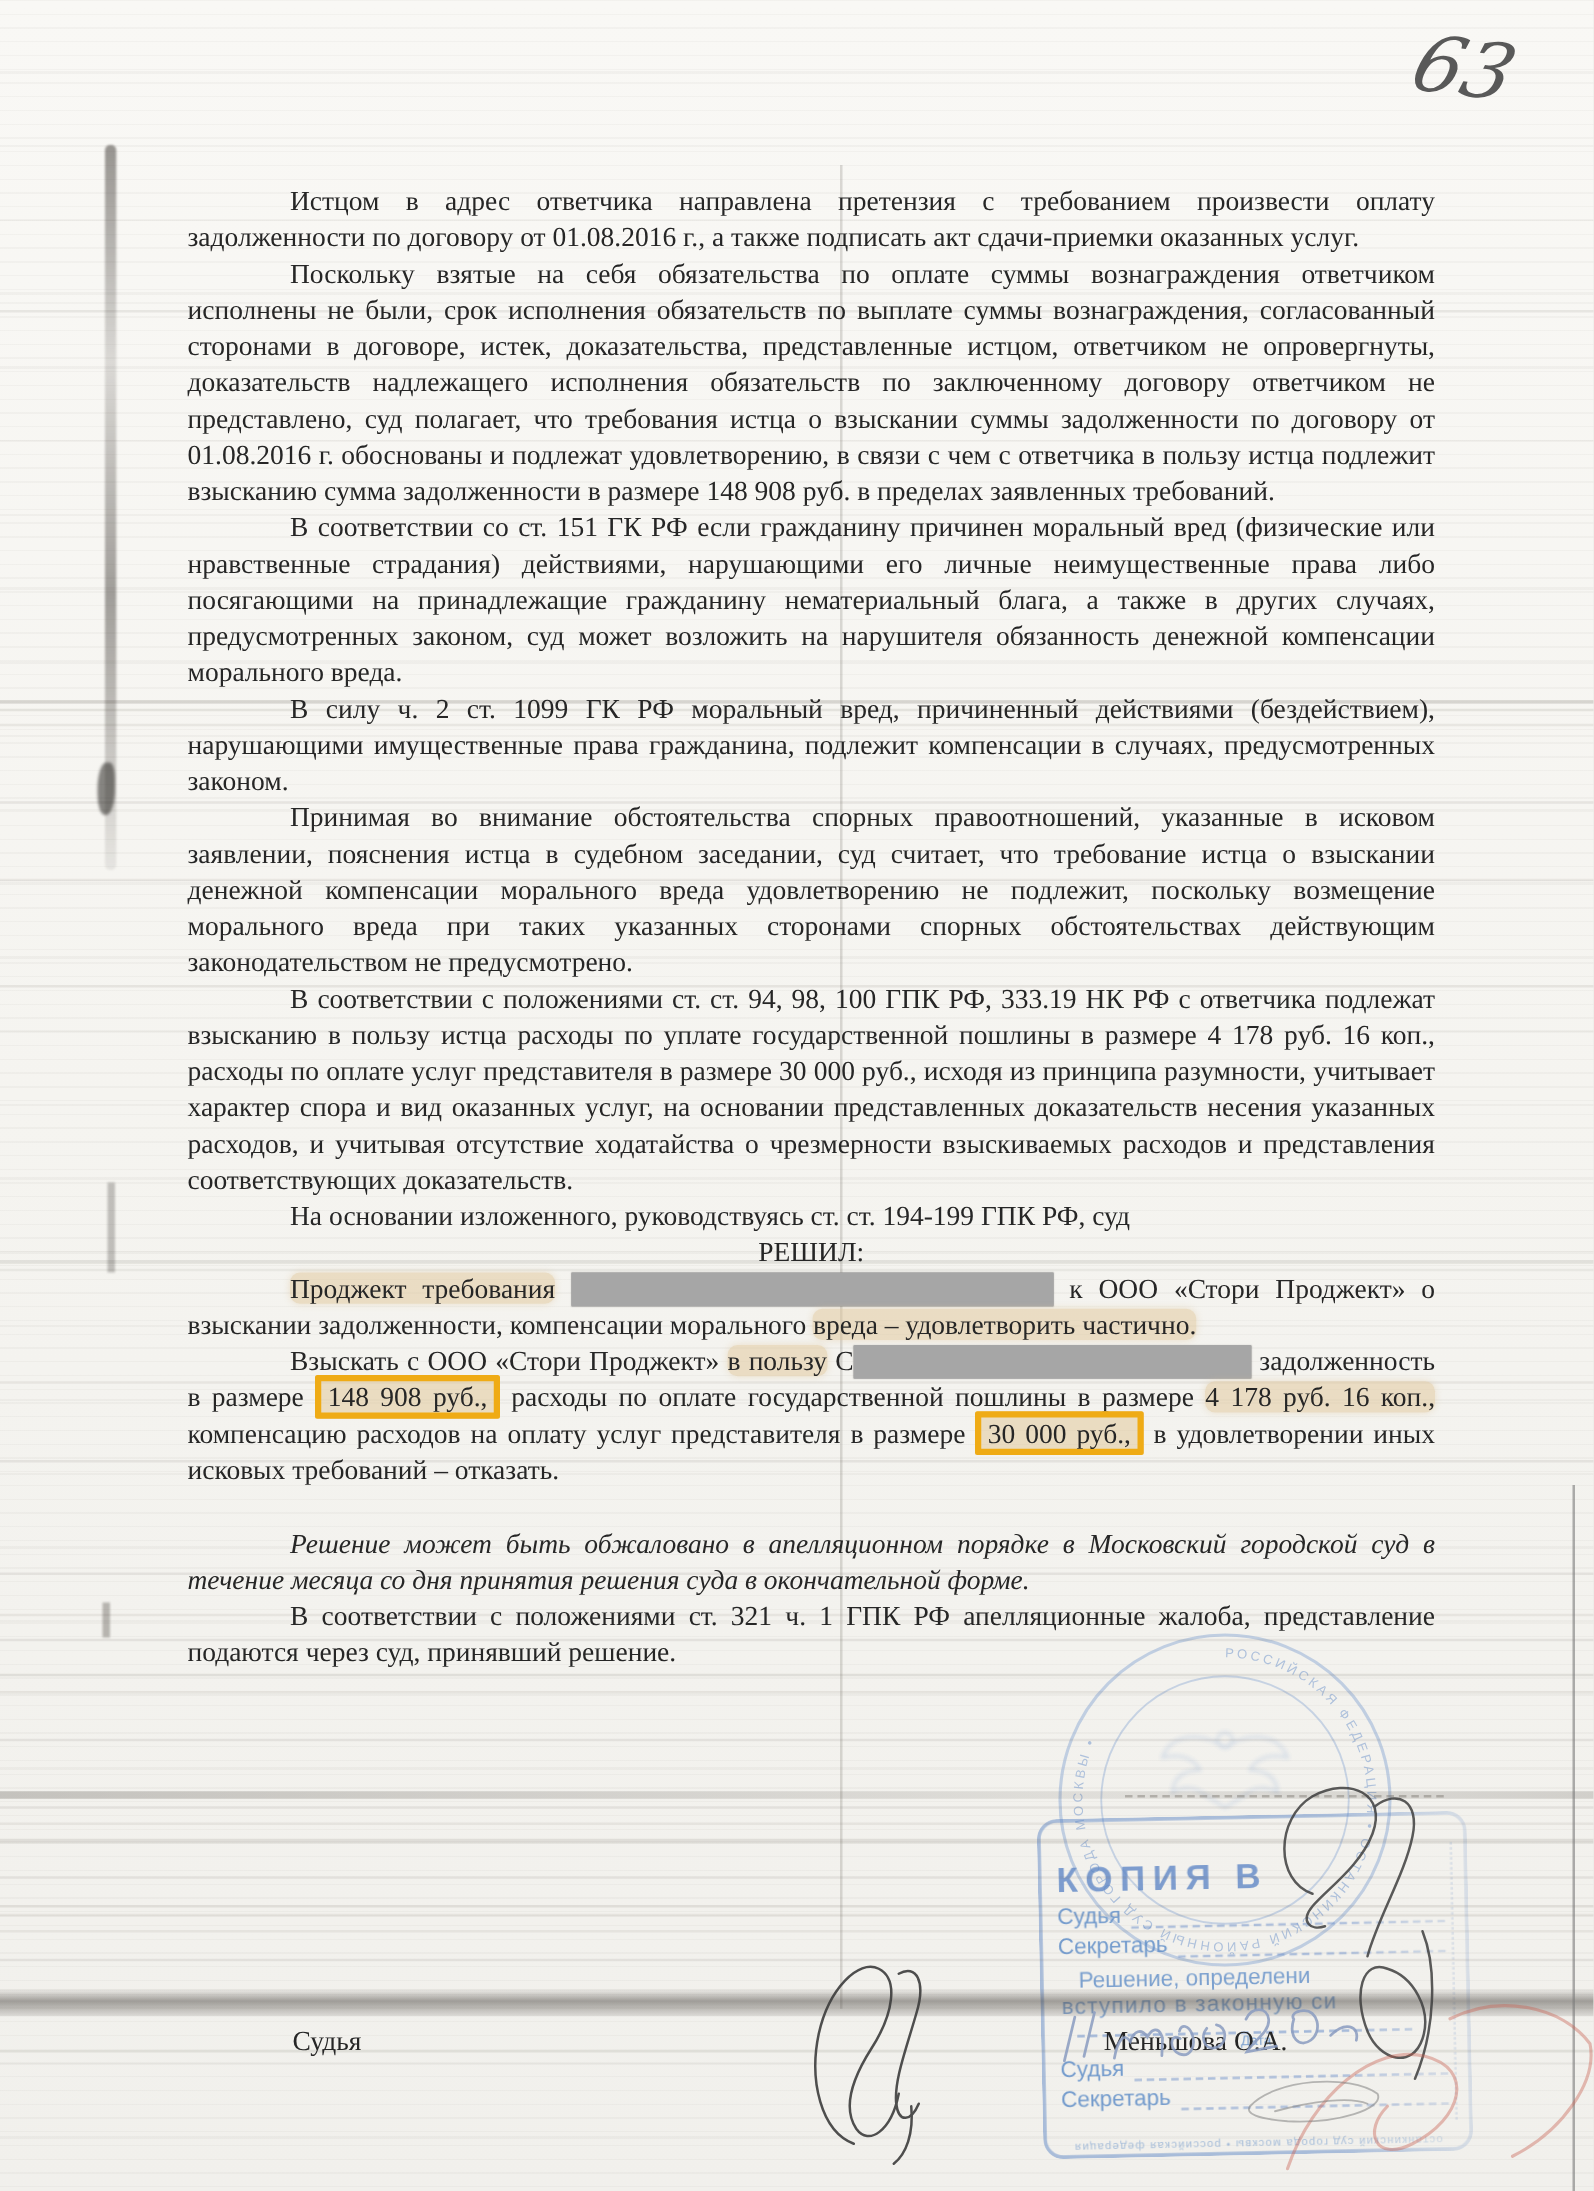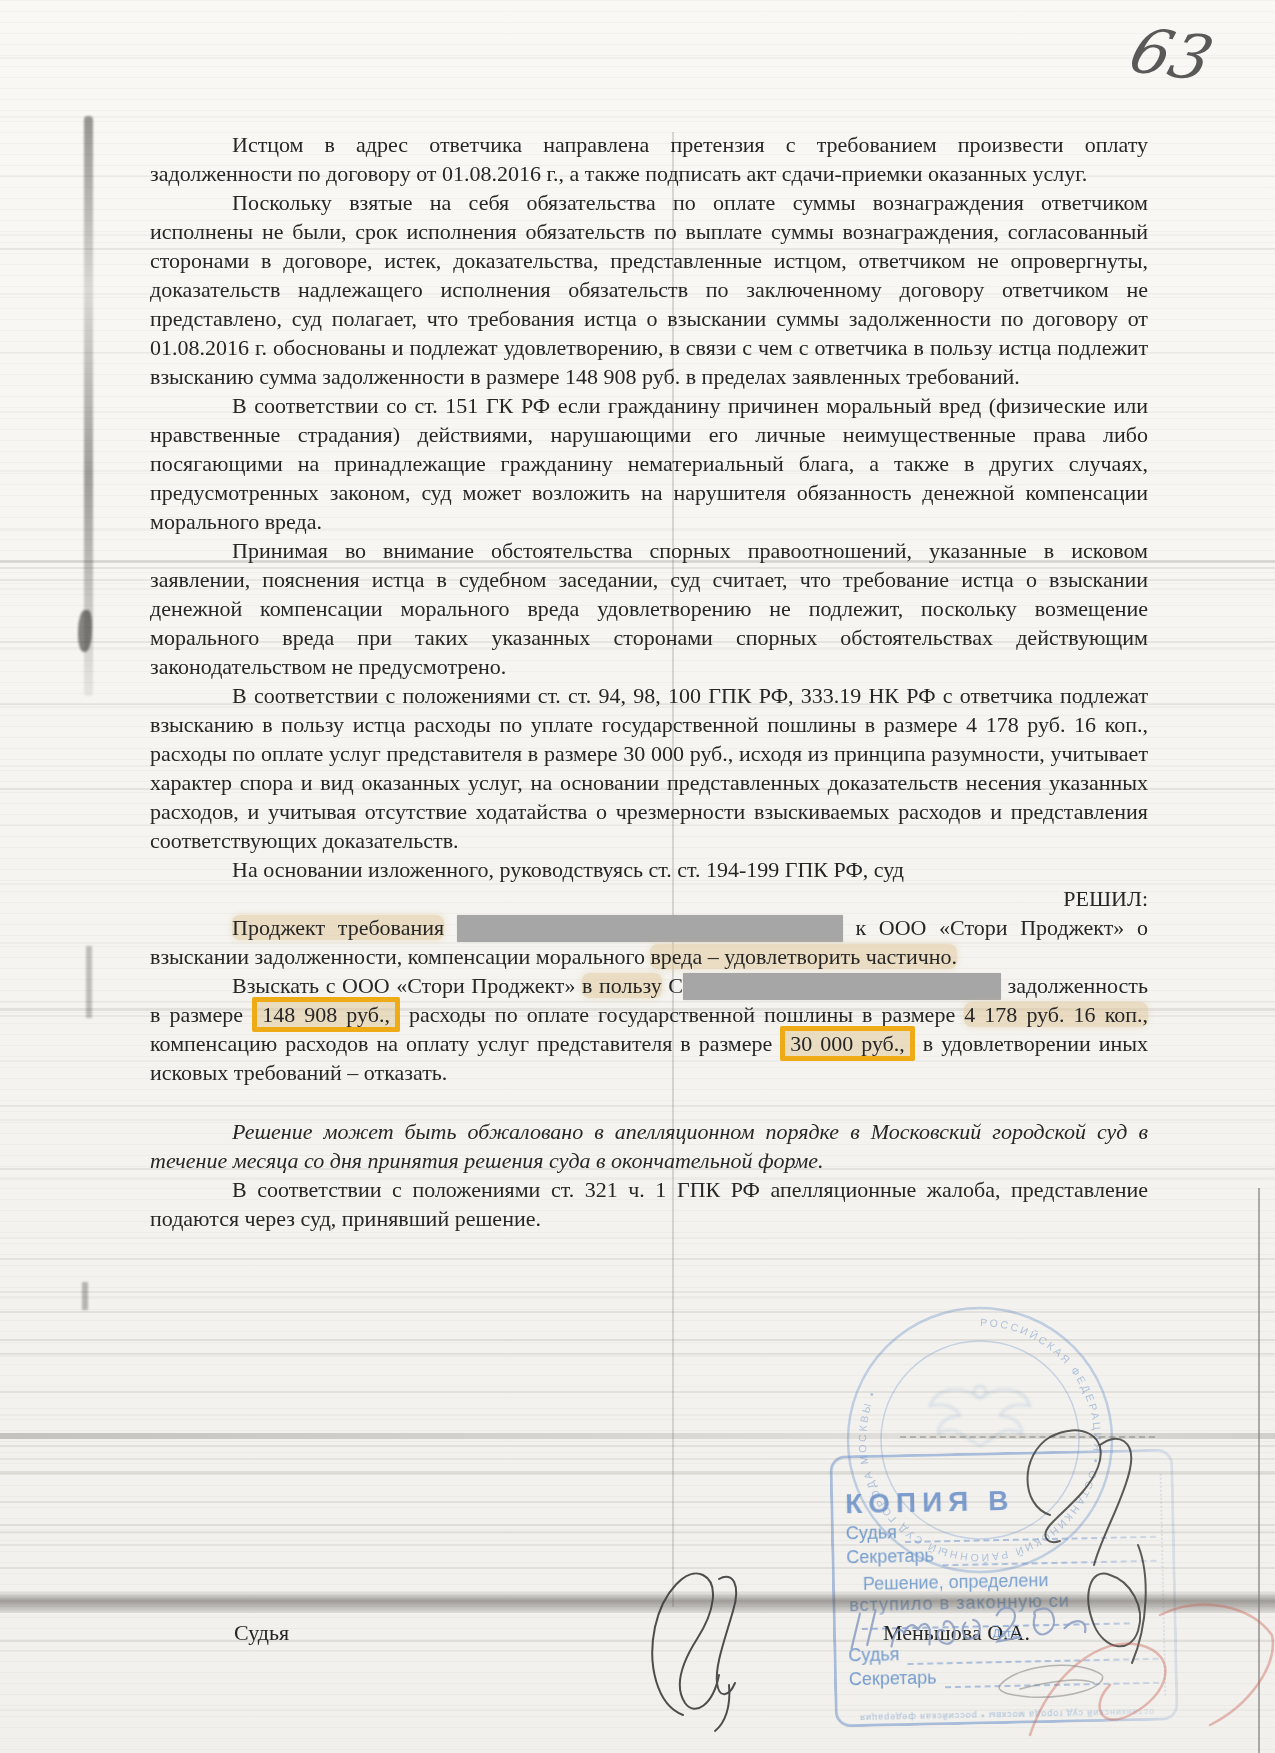--- a/index.html
+++ b/index.html
@@ -16,24 +16,24 @@
     background:linear-gradient(180deg,rgba(55,50,45,.50),rgba(55,50,45,.15) 30%,rgba(55,50,45,.45) 62%,rgba(55,50,45,.08));
     filter:blur(1px);}
   .blobL{position:absolute;left:78px;top:610px;width:14px;height:42px;background:rgba(40,38,35,.55);
     filter:blur(1.2px);border-radius:50% 30% 50% 40%;z-index:3;}
   .edgeL2{position:absolute;left:86px;top:946px;width:6px;height:72px;background:rgba(55,50,45,.28);filter:blur(1px);z-index:3;}
   .edgeL3{position:absolute;left:82px;top:1282px;width:6px;height:28px;background:rgba(55,50,45,.32);filter:blur(1px);z-index:3;}
   .fold{position:absolute;left:672px;top:132px;width:2px;height:1475px;background:rgba(105,100,92,.22);z-index:2;}
   .edgeR{position:absolute;left:1258px;top:1188px;width:2px;height:565px;background:rgba(122,122,122,.6);z-index:3;}
   .dashline{position:absolute;left:900px;top:1436px;width:255px;border-top:2px dashed rgba(110,104,98,.40);z-index:3;}
   
-  .body-text{position:absolute;left:150px;top:130px;width:998px;z-index:4;
+  .body-text{position:absolute;left:150px;top:146px;width:998px;z-index:4;
     font-size:22px;line-height:29px;text-align:justify;}
   .body-text p{margin:0;text-indent:82px;}
-  .body-text p.center{text-align:right;text-indent:0;}
+  .body-text p.center{text-align:center;text-indent:0;}
   .body-text p.gap-top{margin-top:30px;font-style:italic;}
   .redact{display:inline-block;height:27px;background:var(--redact,#a6a6a6);vertical-align:-7px;border-radius:1px;
     box-shadow:0 0 1px rgba(0,0,0,.25);}
   .r1{width:386px;}.r2{width:318px;}
   .hl{border:5px solid var(--hl,#efab15);background:rgba(224,198,148,.5);padding:0 5px;border-radius:2px;}
   .smear{background:rgba(223,198,152,.5);box-shadow:0 0 6px rgba(223,198,152,.45);border-radius:8px;}
   
   .sig-row{position:absolute;left:150px;top:1620px;width:998px;height:40px;z-index:4;font-size:22px;}
   .sig-judge{position:absolute;left:84px;top:0;}
   .sig-name{position:absolute;left:733px;top:0;}
@@ -144,20 +144,21 @@
         <span class="ln"></span>
     </div>
     <div class="bottom">останкинский суд города москвы • российская федерация</div>
     <div class="sideline"></div>
   </div>
 
   <div class="body-text">
     <p>Истцом в адрес ответчика направлена претензия с требованием произвести оплату задолженности по договору от 01.08.2016 г., а также подписать акт сдачи-приемки оказанных услуг.</p>
     <p>Поскольку взятые на себя обязательства по оплате суммы вознаграждения ответчиком исполнены не были, срок исполнения обязательств по выплате суммы вознаграждения, согласованный сторонами в договоре, истек, доказательства, представленные истцом, ответчиком не опровергнуты, доказательств надлежащего исполнения обязательств по заключенному договору ответчиком не представлено, суд полагает, что требования истца о взыскании суммы задолженности по договору от 01.08.2016 г. обоснованы и подлежат удовлетворению, в связи с чем с ответчика в пользу истца подлежит взысканию сумма задолженности в размере 148 908 руб. в пределах заявленных требований.</p>
     <p>В соответствии со ст. 151 ГК РФ если гражданину причинен моральный вред (физические или нравственные страдания) действиями, нарушающими его личные неимущественные права либо посягающими на принадлежащие гражданину нематериальный блага, а также в других случаях, предусмотренных законом, суд может возложить на нарушителя обязанность денежной компенсации морального вреда.</p>
+    <p>В силу ч. 2 ст. 1099 ГК РФ моральный вред, причиненный действиями (бездействием), нарушающими имущественные права гражданина, подлежит компенсации в случаях, предусмотренных законом.</p>
     <p>Принимая во внимание обстоятельства спорных правоотношений, указанные в исковом заявлении, пояснения истца в судебном заседании, суд считает, что требование истца о взыскании денежной компенсации морального вреда удовлетворению не подлежит, поскольку возмещение морального вреда при таких указанных сторонами спорных обстоятельствах действующим законодательством не предусмотрено.</p>
     <p>В соответствии с положениями ст. ст. 94, 98, 100 ГПК РФ, 333.19 НК РФ с ответчика подлежат взысканию в пользу истца расходы по уплате государственной пошлины в размере 4 178 руб. 16 коп., расходы по оплате услуг представителя в размере 30 000 руб., исходя из принципа разумности, учитывает характер спора и вид оказанных услуг, на основании представленных доказательств несения указанных расходов, и учитывая отсутствие ходатайства о чрезмерности взыскиваемых расходов и представления соответствующих доказательств.</p>
     <p>На основании изложенного, руководствуясь ст. ст. 194-199 ГПК РФ, суд</p>
     <p class="center">РЕШИЛ:</p>
     <p><span class="smear">Проджект требования</span> <span class="redact r1"></span> <span>к ООО «Стори Проджект» о взыскании задолженности, компенсации морального</span> <span class="smear">вреда – удовлетворить частично.</span></p>
     <p><span>Взыскать с ООО «Стори Проджект»</span> <span class="smear">в пользу</span> <span>С</span><span class="redact r2"></span> <span>задолженность в размере</span> <span class="hl">148 908 руб.,</span> <span>расходы по оплате государственной пошлины в размере</span> <span class="smear">4 178 руб. 16 коп.,</span> <span>компенсацию расходов на оплату услуг представителя в размере</span> <span class="hl">30 000 руб.,</span> <span>в удовлетворении иных исковых требований – отказать.</span></p>
     <p class="gap-top">Решение может быть обжаловано в апелляционном порядке в Московский городской суд в течение месяца со дня принятия решения суда в окончательной форме.</p>
     <p>В соответствии с положениями ст. 321 ч. 1 ГПК РФ апелляционные жалоба, представление подаются через суд, принявший решение.</p>
   </div>
 

